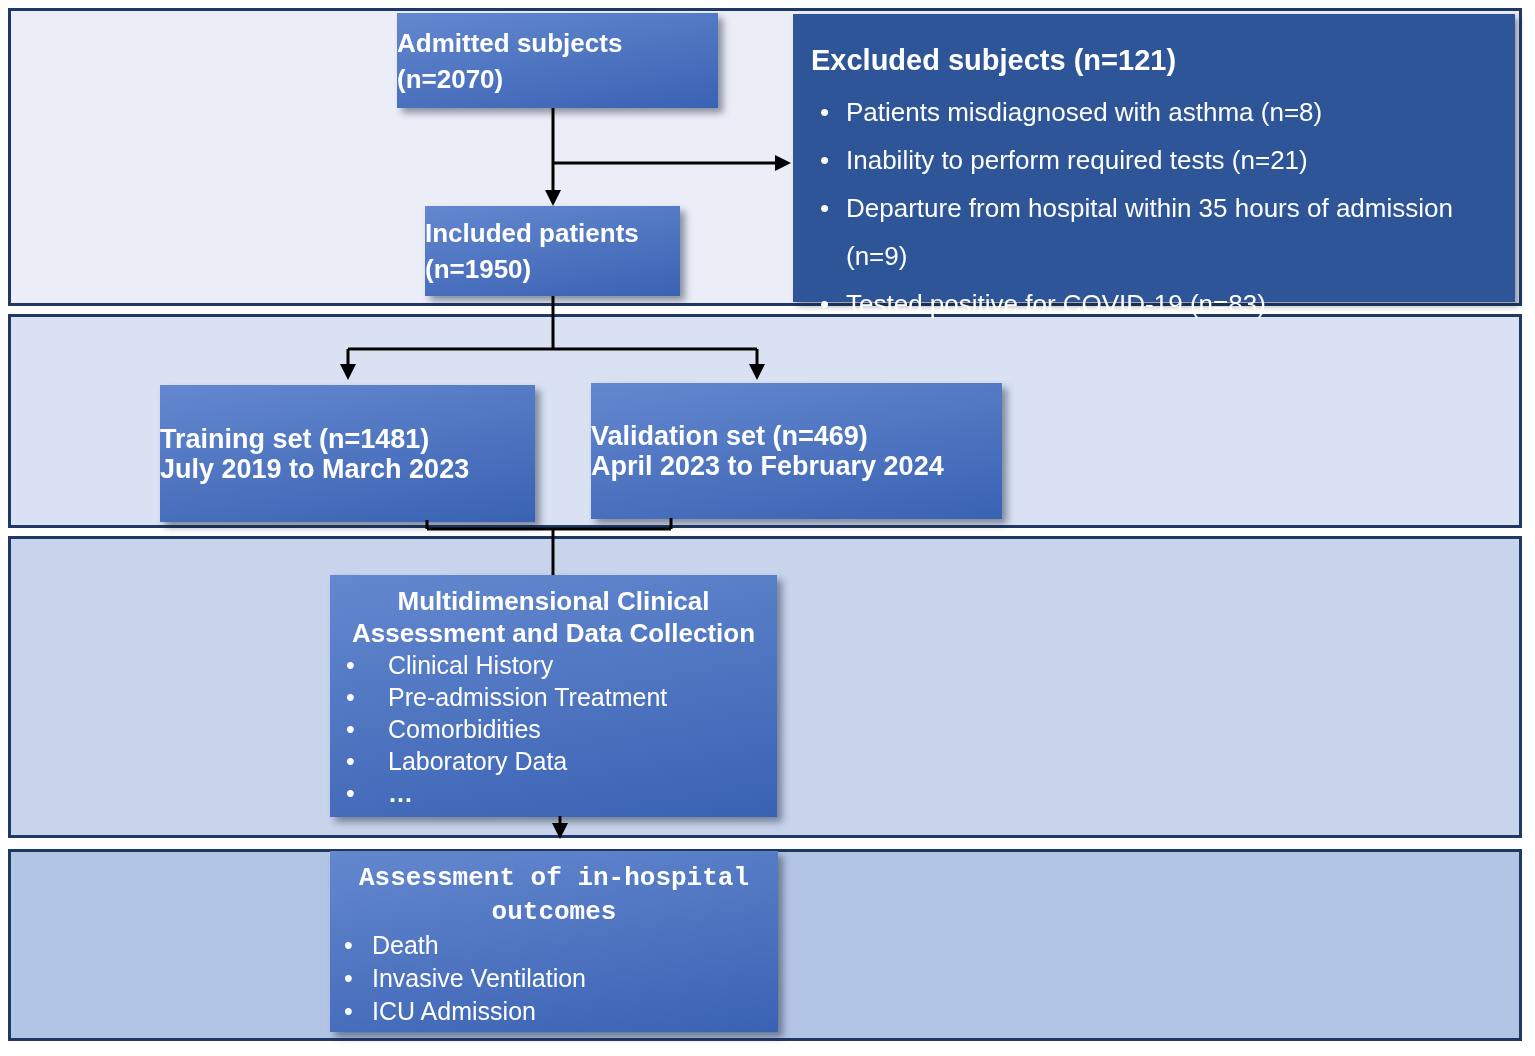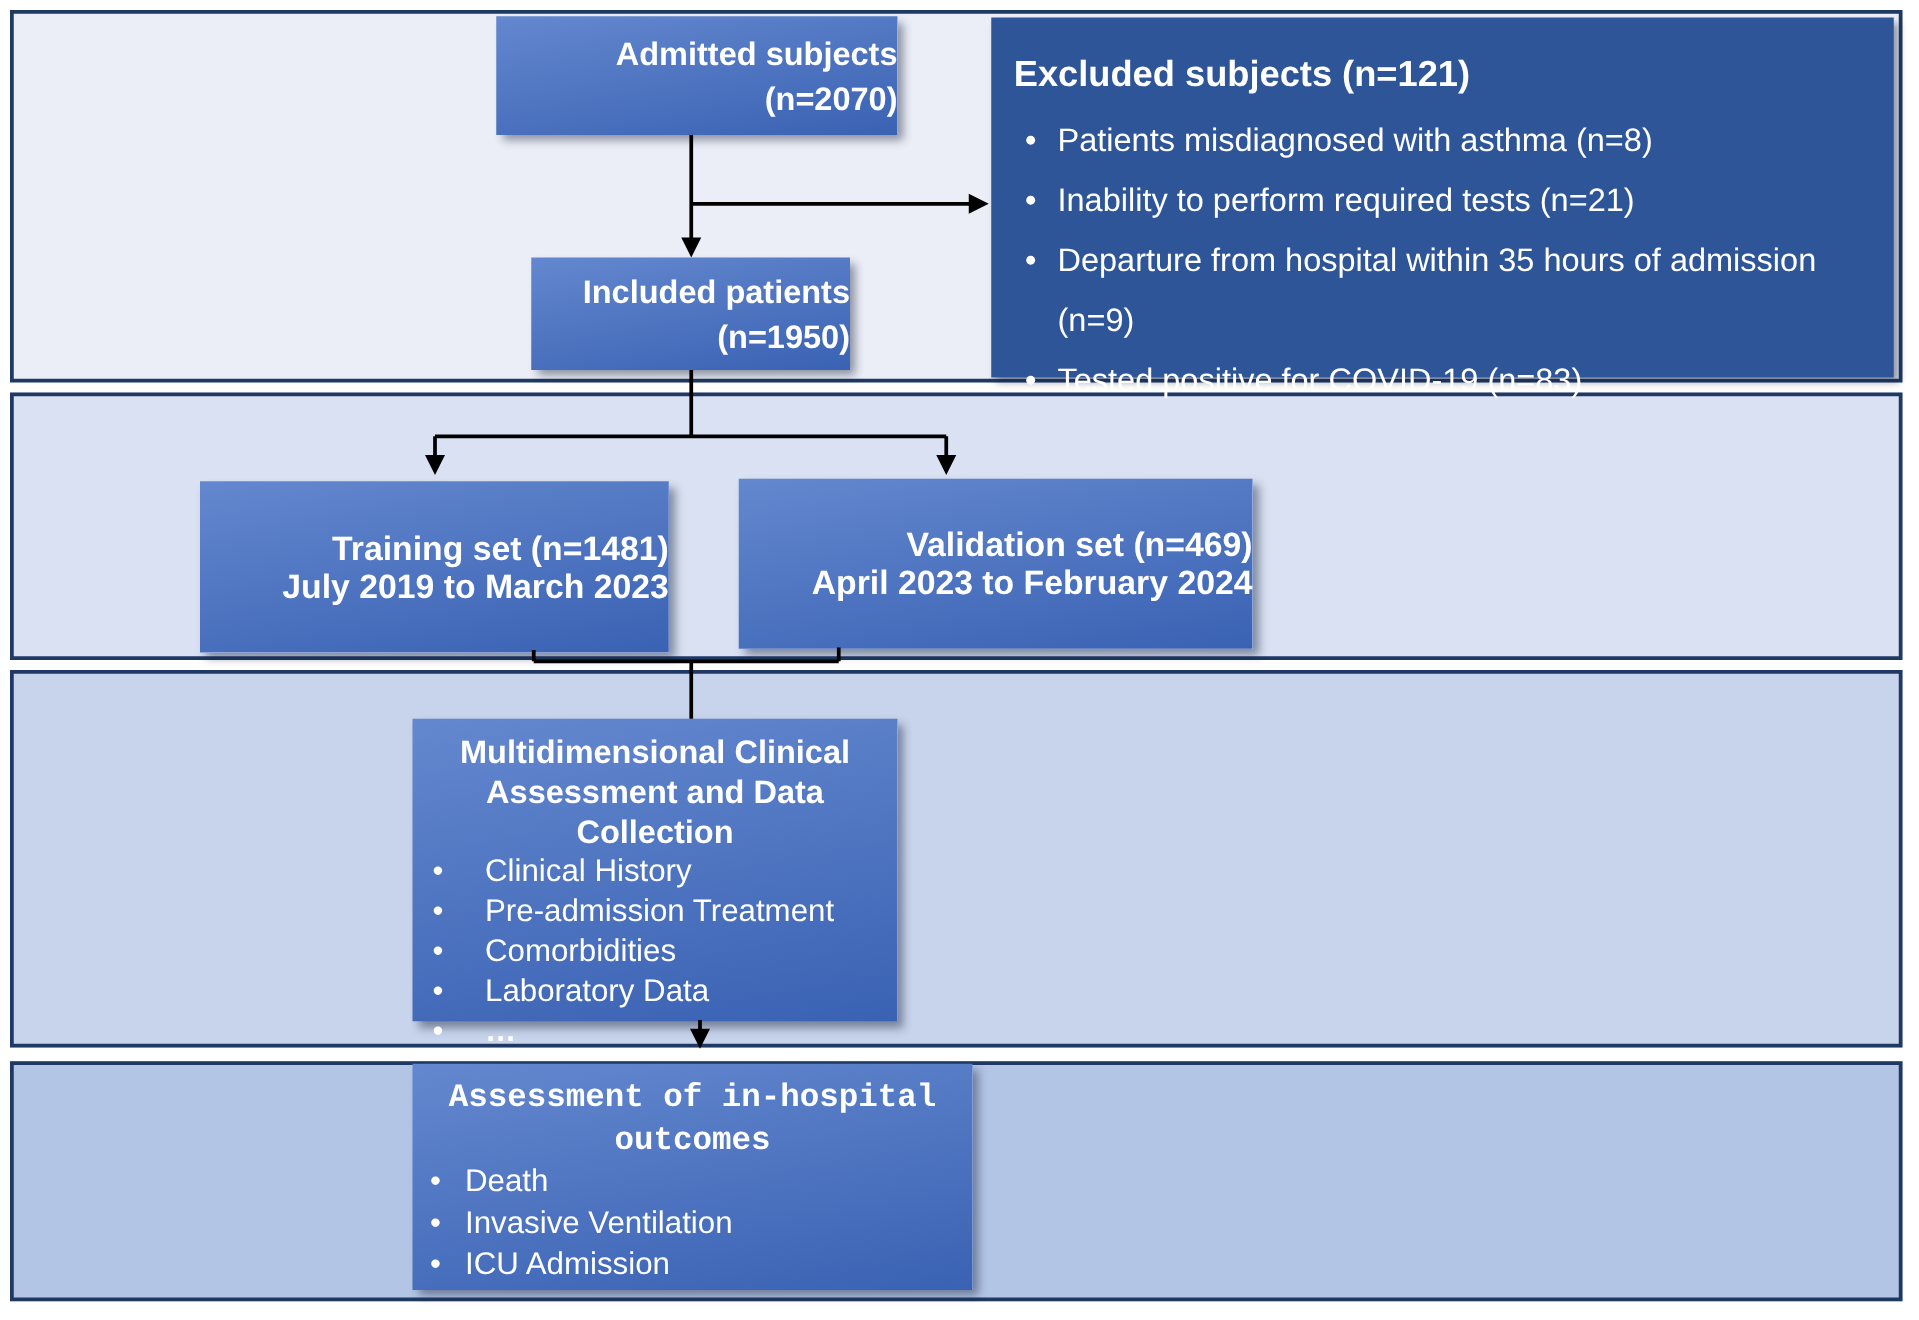--- a/index.html
+++ b/index.html
@@ -13,38 +13,38 @@
   }
   .band1{top:8px;height:298px;background:var(--band1,#EBEEF7);}
   .band2{top:314px;height:214px;background:var(--band2,#D9E1F2);}
   .band3{top:536px;height:302px;background:var(--band3,#C7D4EC);}
   .band4{top:849px;height:192px;background:var(--band4,#B3C5E5);}
   .connectors{position:absolute;left:0;top:0;pointer-events:none;z-index:5;}
   .gbox{
     position:absolute;box-sizing:border-box;z-index:4;
     background:linear-gradient(170deg,var(--boxTop,#6488CF) 0%,var(--boxBottom,#3A62B3) 100%);
     box-shadow:5px 5px 7px rgba(20,30,55,.45);
-    display:flex;flex-direction:column;align-items:flex-end;justify-content:center;
+    display:flex;flex-direction:column;align-items:flex-start;justify-content:center;
     text-align:center;
   }
   .title{font-weight:bold;}
   .two-line{font-size:26px;font-weight:bold;line-height:36px;}
   .tv{font-size:27px;font-weight:bold;line-height:30px;}
   .excluded{
     position:absolute;left:793px;top:14px;width:722px;height:288px;z-index:4;
     background:var(--excluded,#2E5597);box-sizing:border-box;
     box-shadow:4px 4px 6px rgba(20,30,55,.4);
     padding:28px 18px 0 18px;text-align:left;
   }
   .excluded .title{font-size:29px;line-height:36px;margin-bottom:10px;}
   .brow{display:flex;align-items:flex-start;}
   .excluded .brow{font-size:26px;line-height:48px;}
   .excluded .bullet{width:35px;flex:0 0 35px;padding-left:9px;box-sizing:border-box;}
   .listbox{align-items:stretch;justify-content:flex-start;text-align:center;}
-  .mdc{left:330px;top:575px;width:388px;height:242px;padding-top:10px;}
+  .mdc{left:330px;top:575px;width:447px;height:242px;padding-top:10px;}
   .mdc .title{font-size:26px;line-height:32px;}
   .mdc .brow{font-size:25px;line-height:32px;text-align:left;padding-left:16px;}
   .mdc .bullet{width:42px;flex:0 0 42px;}
   .out{left:330px;top:851px;width:448px;height:181px;padding-top:10px;}
   .out .title{font-size:26px;line-height:34px;font-family:Liberation Mono, monospace;}
   .out .brow{font-size:25px;line-height:33px;text-align:left;padding-left:14px;}
   .out .bullet{width:28px;flex:0 0 28px;}
   .dots{font-weight:bold;letter-spacing:2px;}
 </style>
 </head>

